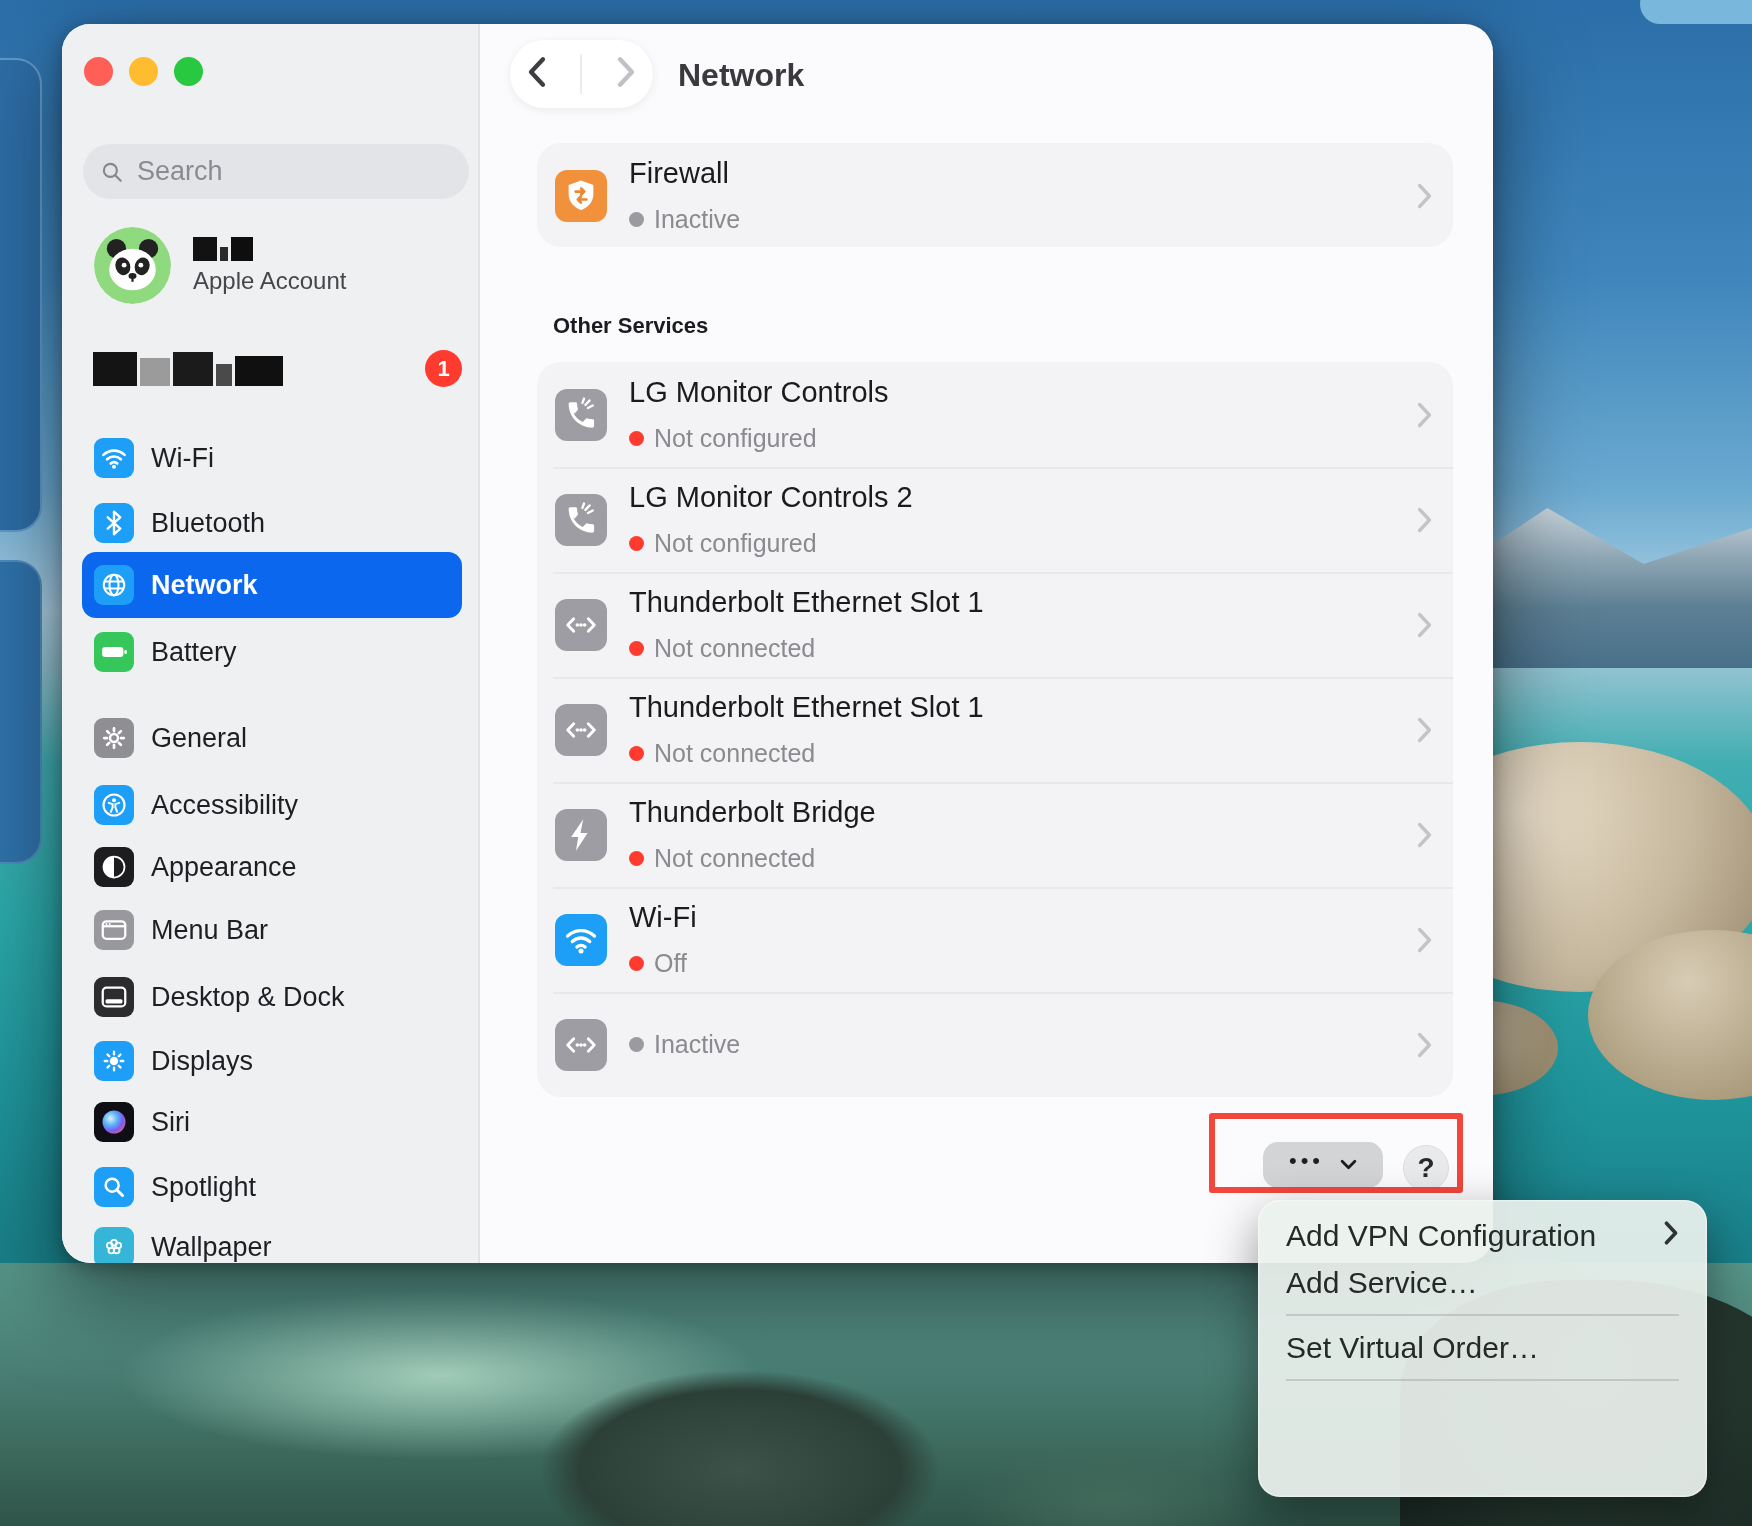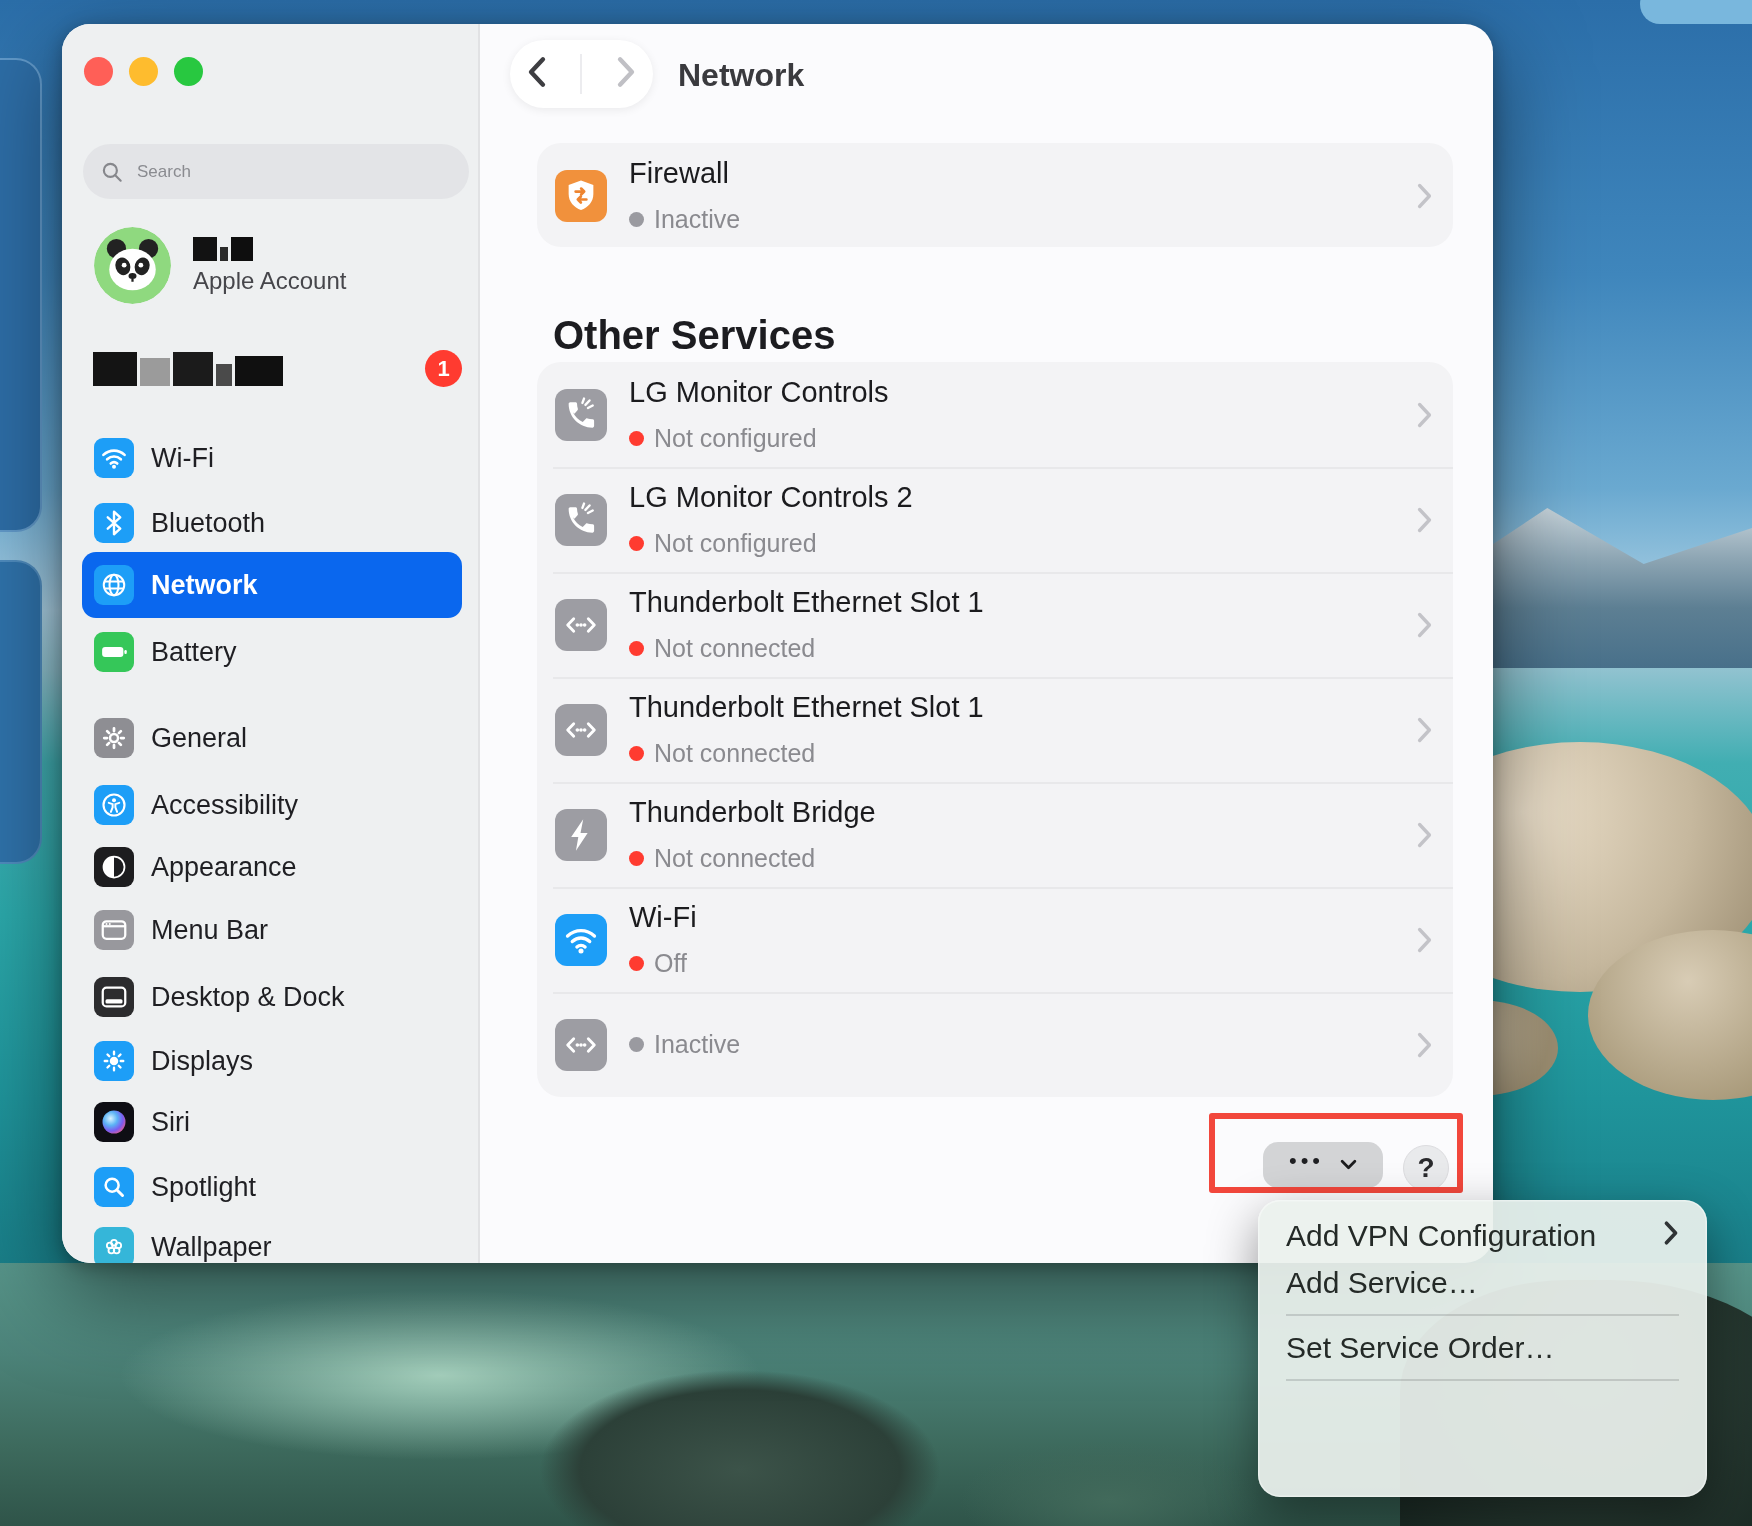--- a/index.html
+++ b/index.html
@@ -44,21 +44,21 @@
     box-shadow:0 30px 90px rgba(0,0,0,.5),0 4px 18px rgba(0,0,0,.28);}
   #sidebar{position:absolute;left:0;top:0;bottom:0;width:416px;background:#eef0f1;
     border-right:2px solid #e1e2e4;}
   .tl{position:absolute;top:33px;width:29px;height:29px;border-radius:50%;}
   #tl-close{left:22px;background:#ff5f57;}
   #tl-min{left:67px;background:#febc2e;}
   #tl-zoom{left:112px;background:#28c840;}
 
   #search{position:absolute;left:21px;top:120px;width:386px;height:55px;border-radius:28px;
     background:#e3e4e7;display:flex;align-items:center;gap:12px;padding:0 0 0 16px;box-sizing:border-box;}
-  #search .ph{font-size:17px;color:#8a8b90;}
+  #search .ph{font-size:27px;color:#8a8b90;}
   #search svg{display:block;}
 
   #account{position:absolute;left:32px;top:203px;display:flex;gap:22px;align-items:center;}
   #account .avatar{width:77px;height:77px;border-radius:50%;overflow:hidden;}
   .redact{display:flex;align-items:flex-end;gap:3px;}
   .redact i{display:block;}
   #account .label{font-size:24px;color:#46464b;margin-top:6px;}
 
   #account2{position:absolute;left:31px;top:328px;height:38px;}
   #badge{position:absolute;left:363px;top:326px;width:37px;height:37px;border-radius:50%;
@@ -76,21 +76,21 @@
 
   
   #nav-pill{position:absolute;left:448px;top:16px;width:143px;height:68px;border-radius:34px;
     background:#ffffff;box-shadow:0 2px 10px rgba(0,0,0,.07);
     display:flex;align-items:center;justify-content:space-around;}
   #nav-pill .vdiv{width:2px;height:40px;background:#ececef;}
   #page-title{position:absolute;left:616px;top:33px;font-size:32px;font-weight:bold;color:#3a3a3e;}
 
   .card{position:absolute;left:475px;width:916px;background:#f3f3f5;border-radius:24px;}
   #firewall-card{top:119px;height:104px;}
-  #section-title{position:absolute;left:491px;top:289px;font-size:40px;font-weight:bold;color:#1c1c20;}
+  #section-title{position:absolute;left:491px;top:289px;font-size:22px;font-weight:bold;color:#1c1c20;}
   #services-card{top:338px;height:735px;}
 
   .svc-row{position:relative;height:105px;display:flex;align-items:center;gap:22px;
     padding:0 20px 0 18px;box-sizing:border-box;}
   #services-card .svc-row + .svc-row::before{content:"";position:absolute;top:0;left:16px;right:0;
     height:2px;background:#e8e8ea;}
   .svc-row .tile{width:52px;height:52px;border-radius:12px;flex:none;
     display:flex;align-items:center;justify-content:center;}
   .svc-row .tile svg{width:38px;height:38px;display:block;}
   .svc-text{display:flex;flex-direction:column;gap:15px;flex:1;}
@@ -517,16 +517,16 @@
       <span>Add VPN Configuration</span>
       <span><svg width="16" height="26" viewBox="0 0 12 20" fill="none" stroke="#2f3335" stroke-width="2.8" stroke-linecap="round" stroke-linejoin="round">
           <path d="M2.5 2.5L9.5 10l-7 7.5"></path>
         </svg></span>
     </div>
     <div class="menu-item">
       <span>Add Service…</span>
     </div>
     <div class="menu-divider"></div>
     <div class="menu-item">
-      <span>Set Service Order…</span>
+      <span>Set Virtual Order…</span>
     </div>
     <div class="menu-divider"></div>
   </div>
 
 </body></html>

